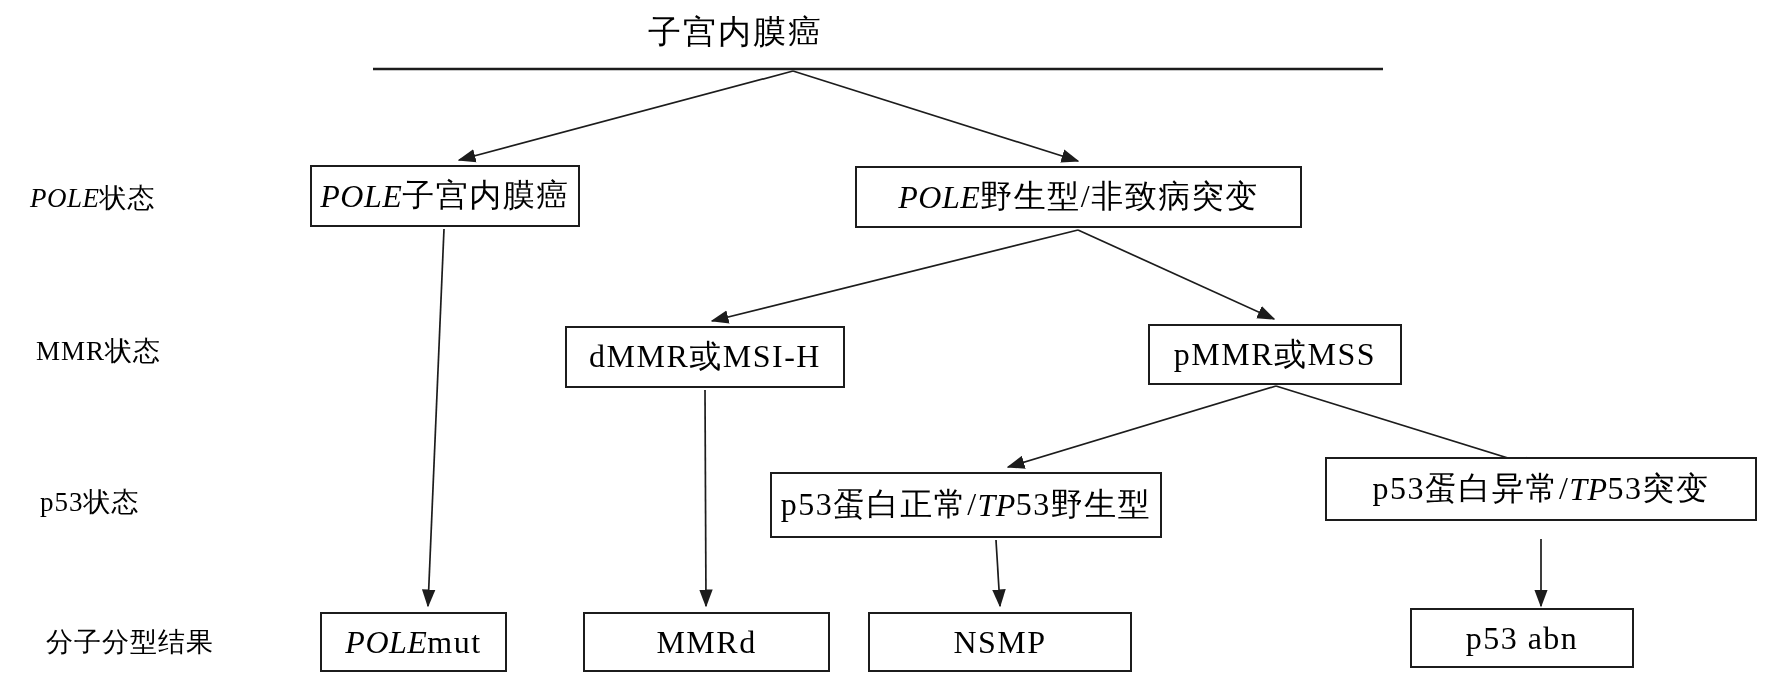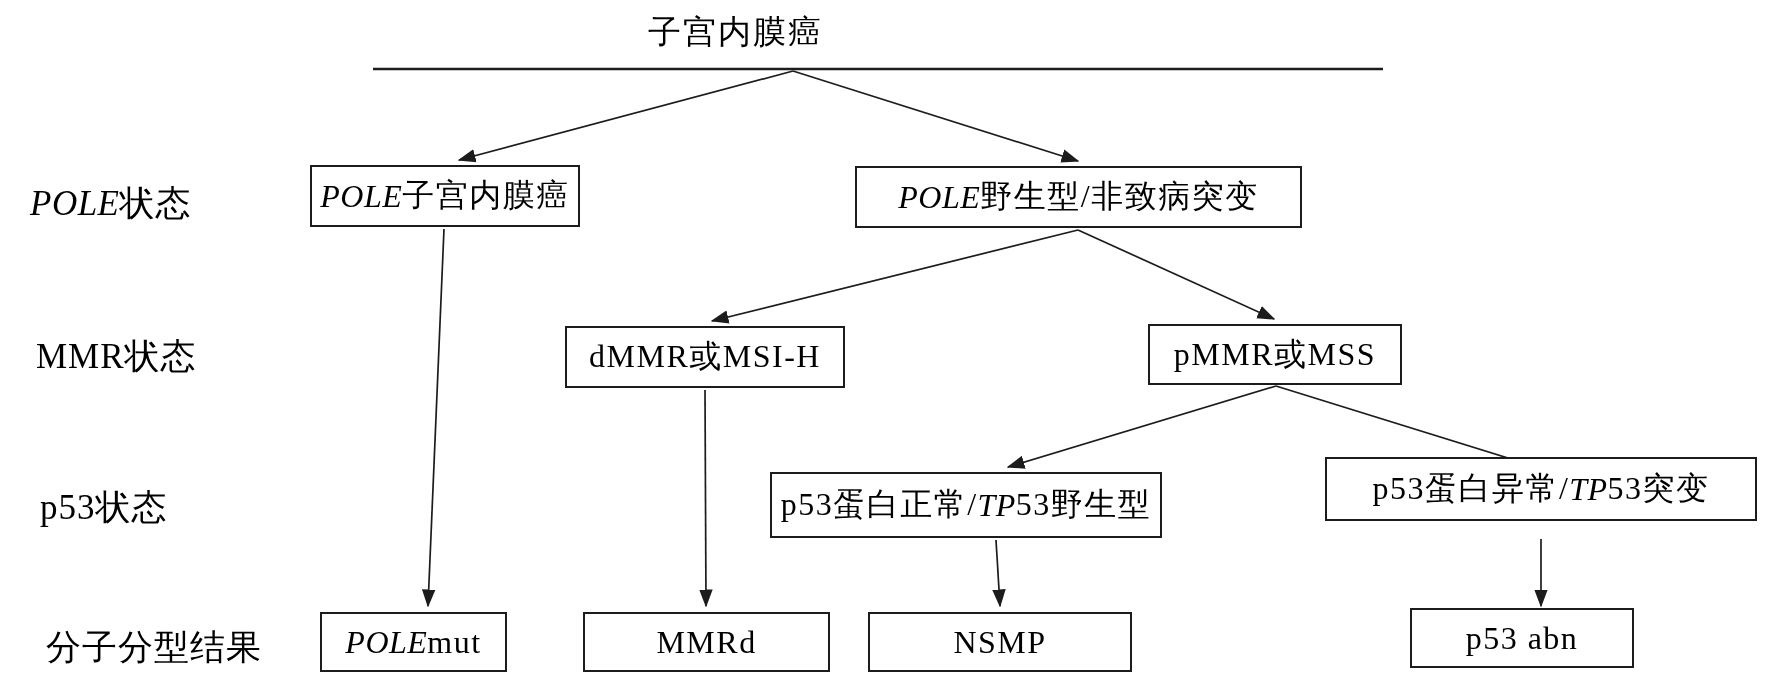--- a/index.html
+++ b/index.html
@@ -19,21 +19,21 @@
   .title{
     position:absolute;
     left:648px;top:10px;width:290px;
     text-align:left;
     font-size:33px;
     letter-spacing:2px;
     white-space:nowrap;
   }
   .row-label{
     position:absolute;
-    font-size:35px;
+    font-size:27px;
     letter-spacing:1px;
     white-space:nowrap;
   }
   .node{
     position:absolute;
     border:2.5px solid var(--line);
     background:var(--bg);
     display:flex;
     align-items:center;
     justify-content:center;

